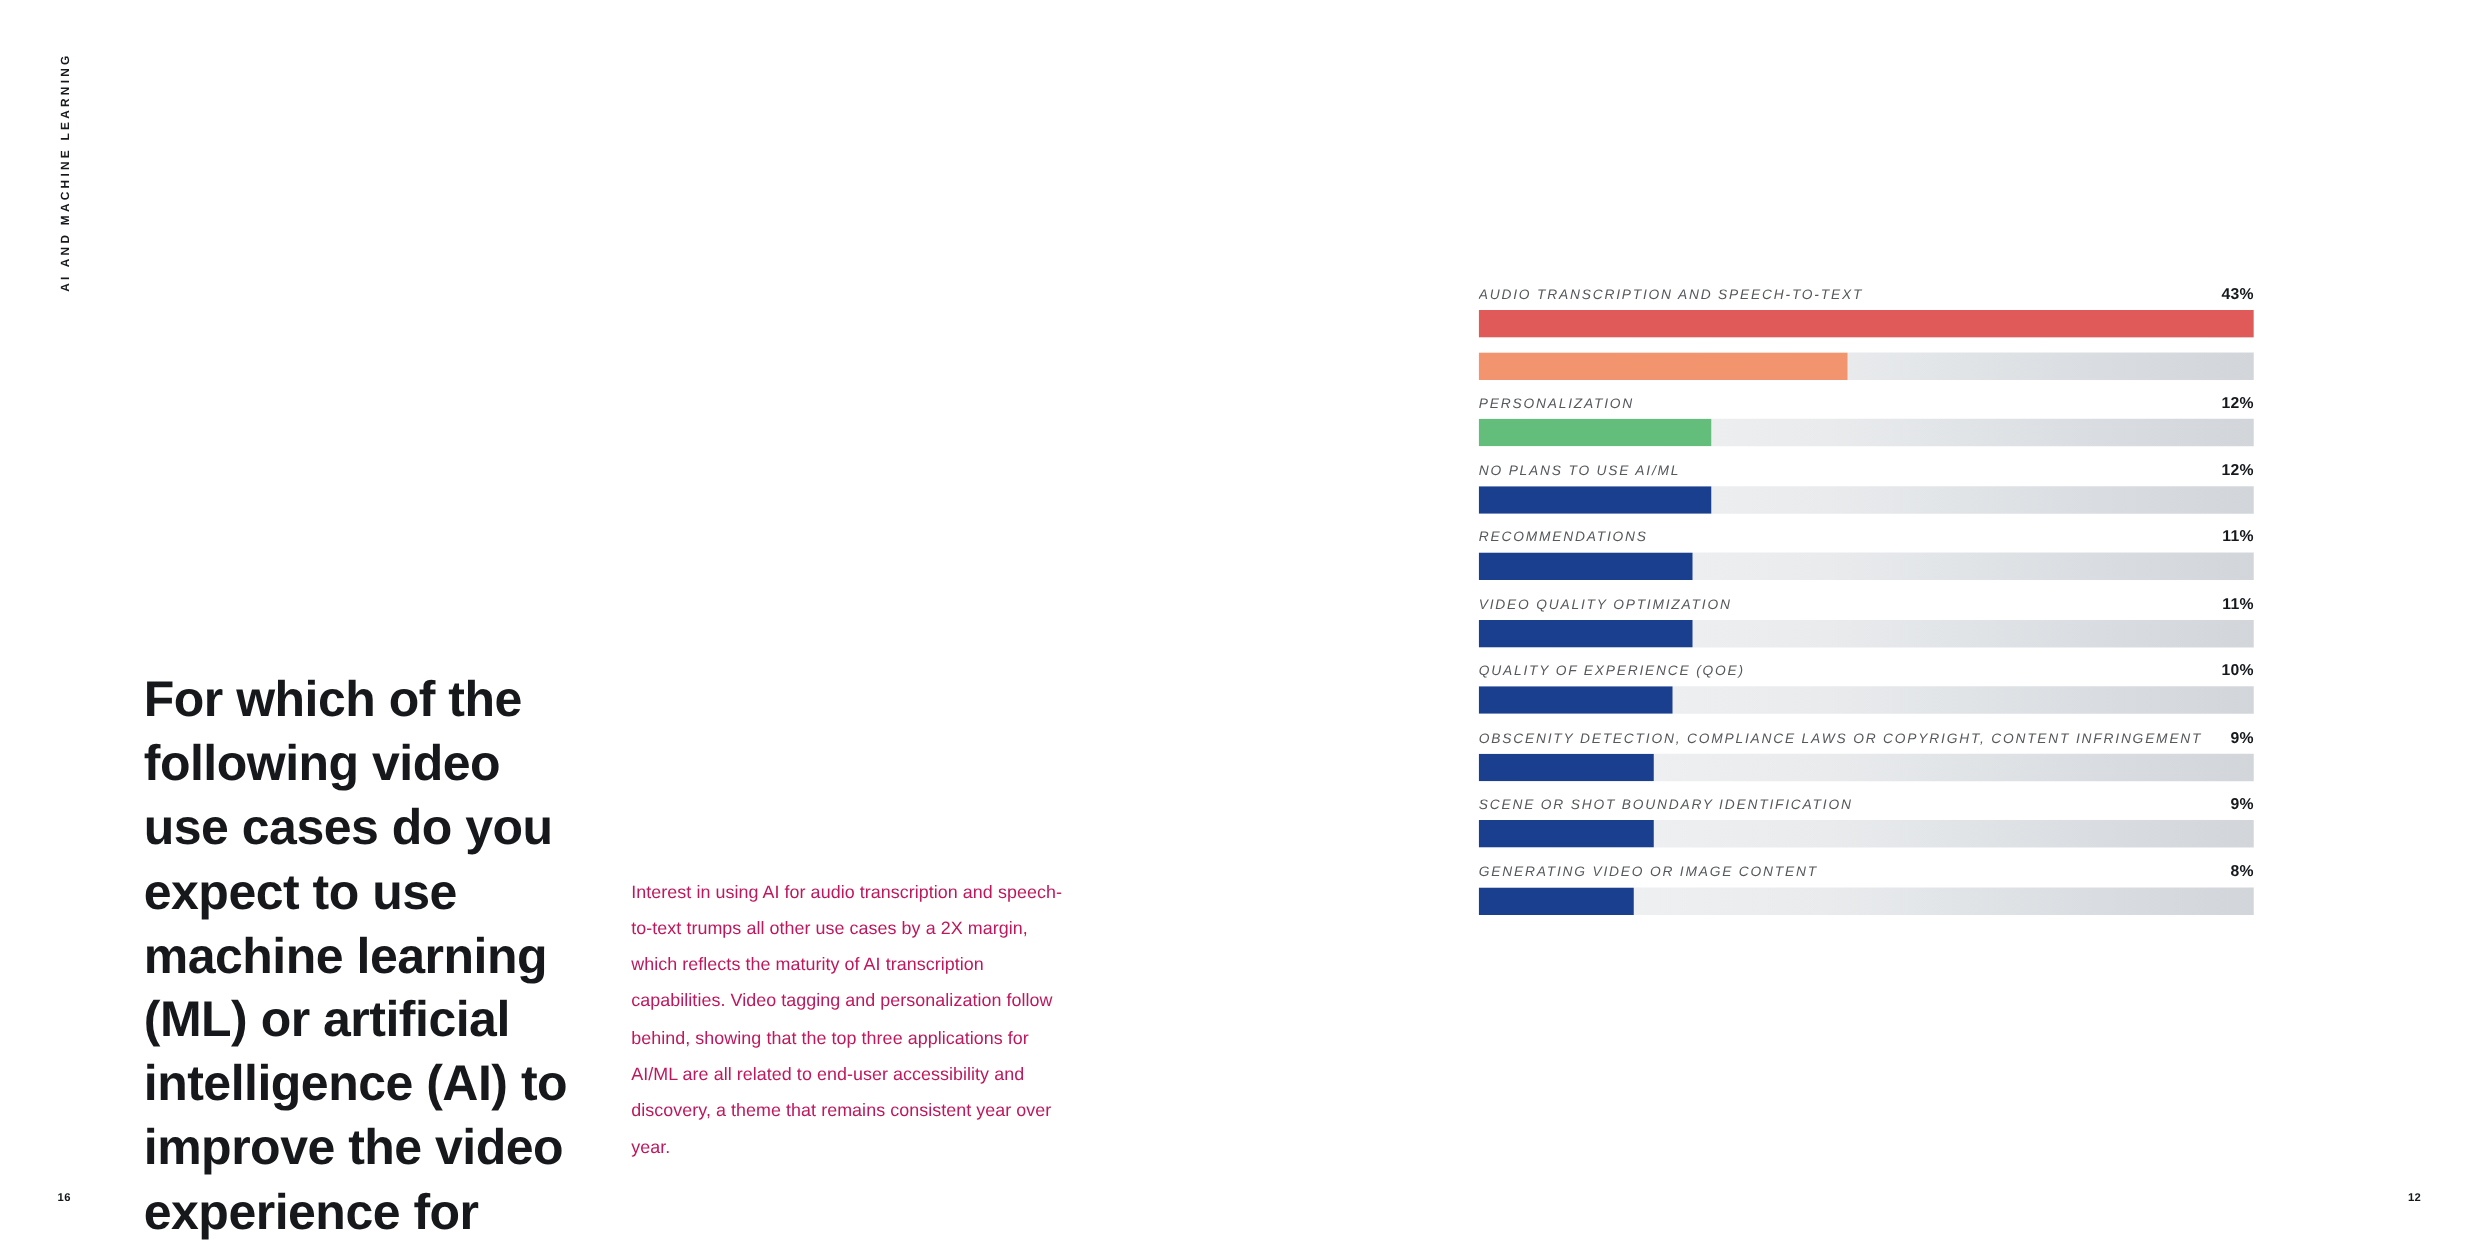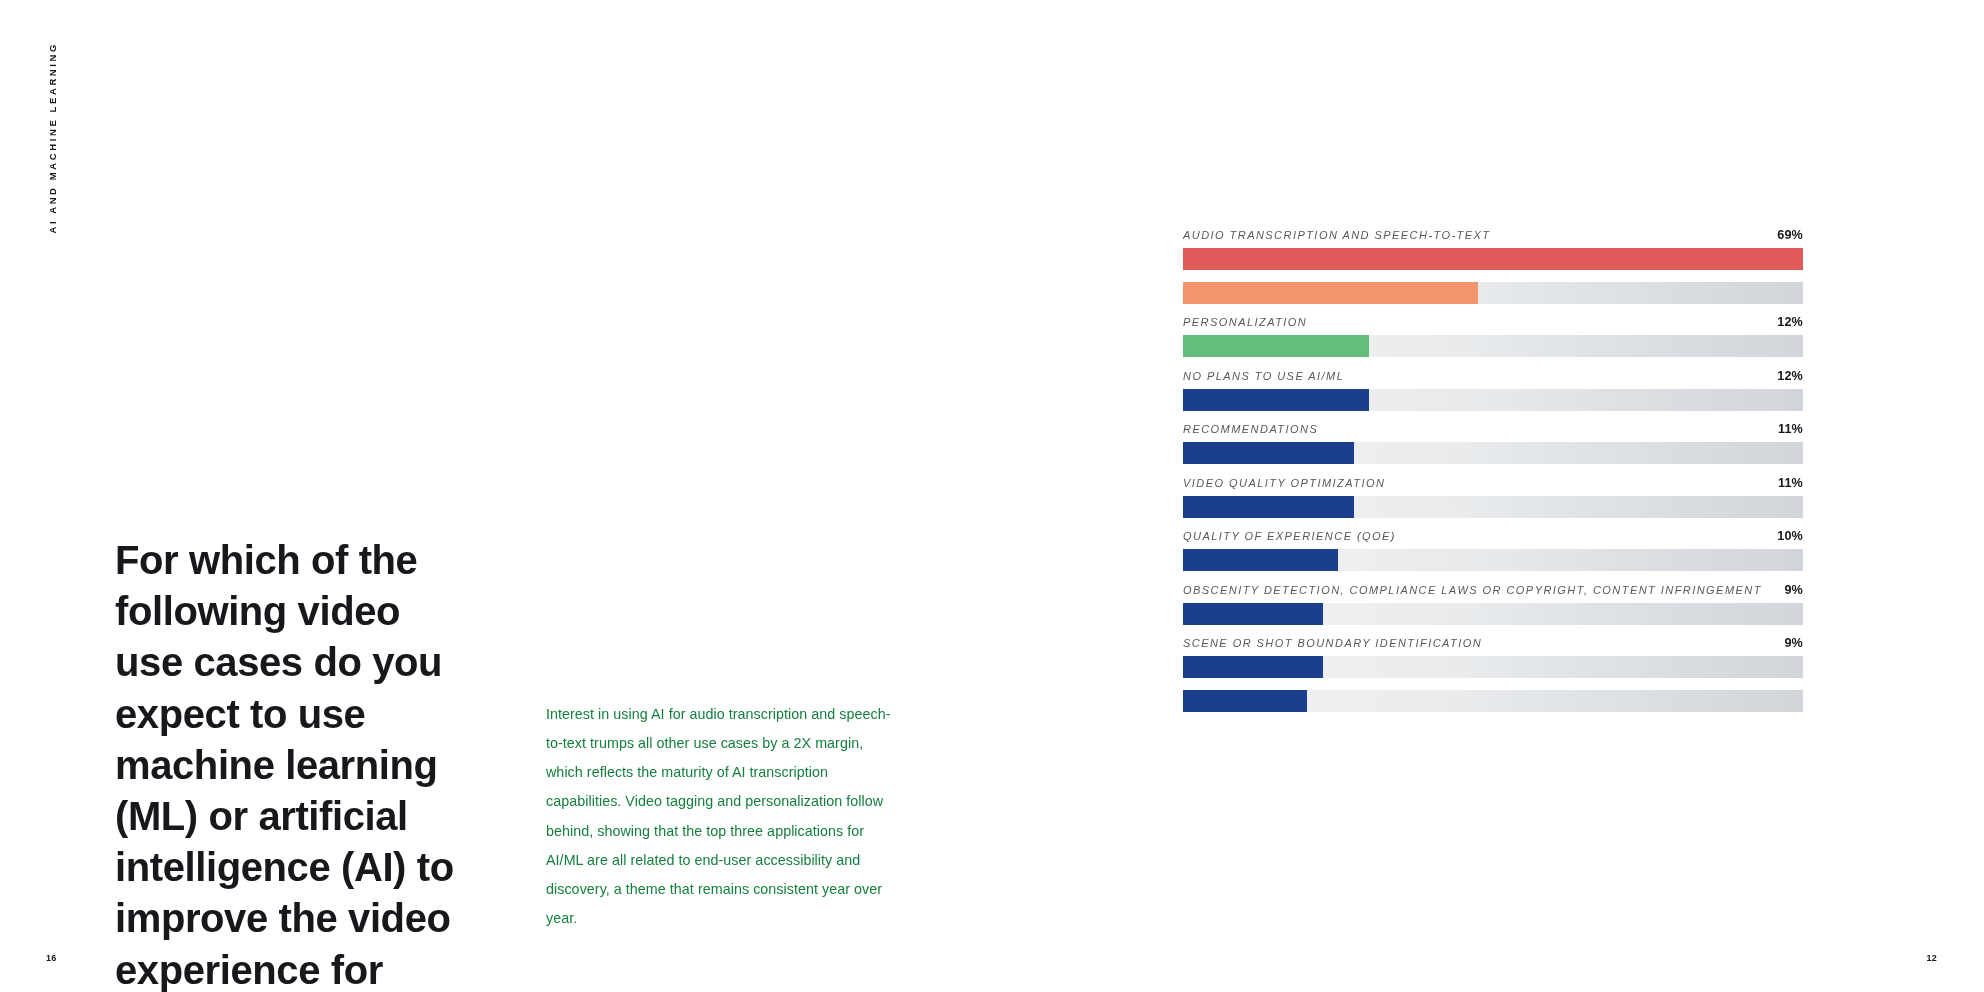--- a/index.html
+++ b/index.html
@@ -71,23 +71,22 @@
     letter-spacing: -0.4px;
     color: #16181b;
   }
   .body-copy {
     position: absolute;
     left: 505px;
     top: 700px;
     width: 350px;
     font-size: 14.3px;
     line-height: 2.04;
-    color: #15803d;
+    color: #be185d;
     letter-spacing: .05px;
-    margin-left: 41px;
   }
 
   
   .chart {
     position: absolute;
     left: 191px;   
     top: 228px;
     width: 620px;
   }
   .bar-row { margin-bottom: 11.5px; }
@@ -147,21 +146,21 @@
 
     <div class="folio left">16</div>
   </div>
 
   <div class="page">
 
     <div class="chart" id="chart">
         <div class="bar-row">
           <div class="bar-head">
             <div class="bar-label">AUDIO TRANSCRIPTION AND SPEECH-TO-TEXT</div>
-            <div class="bar-value">69%</div>
+            <div class="bar-value">43%</div>
           </div>
           <div class="bar-track">
             <div class="bar-fill" style="width: 100%; background: rgb(225, 90, 90);"></div>
           </div>
         </div>
         <div class="bar-row">
           <div class="bar-track">
             <div class="bar-fill" style="width: 47.5%; background: rgb(242, 149, 110);"></div>
           </div>
         </div>
@@ -222,20 +221,24 @@
         <div class="bar-row">
           <div class="bar-head">
             <div class="bar-label">SCENE OR SHOT BOUNDARY IDENTIFICATION</div>
             <div class="bar-value">9%</div>
           </div>
           <div class="bar-track">
             <div class="bar-fill" style="width: 22.5%; background: rgb(27, 63, 143);"></div>
           </div>
         </div>
         <div class="bar-row">
+          <div class="bar-head">
+            <div class="bar-label">GENERATING VIDEO OR IMAGE CONTENT</div>
+            <div class="bar-value">8%</div>
+          </div>
           <div class="bar-track">
             <div class="bar-fill" style="width: 20%; background: rgb(27, 63, 143);"></div>
           </div>
         </div>
       </div>
 
     <div class="folio right">12</div>
   </div>
 
 </div>

